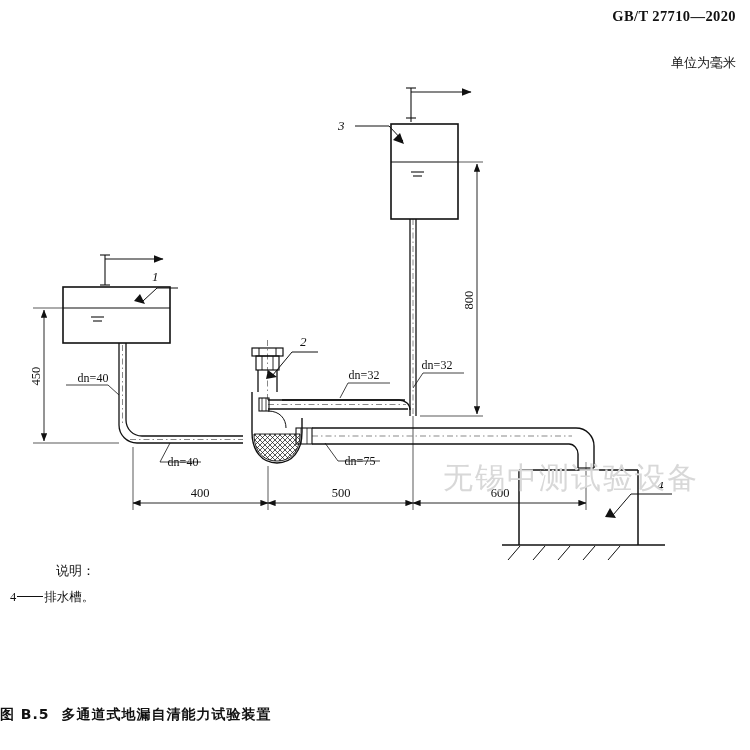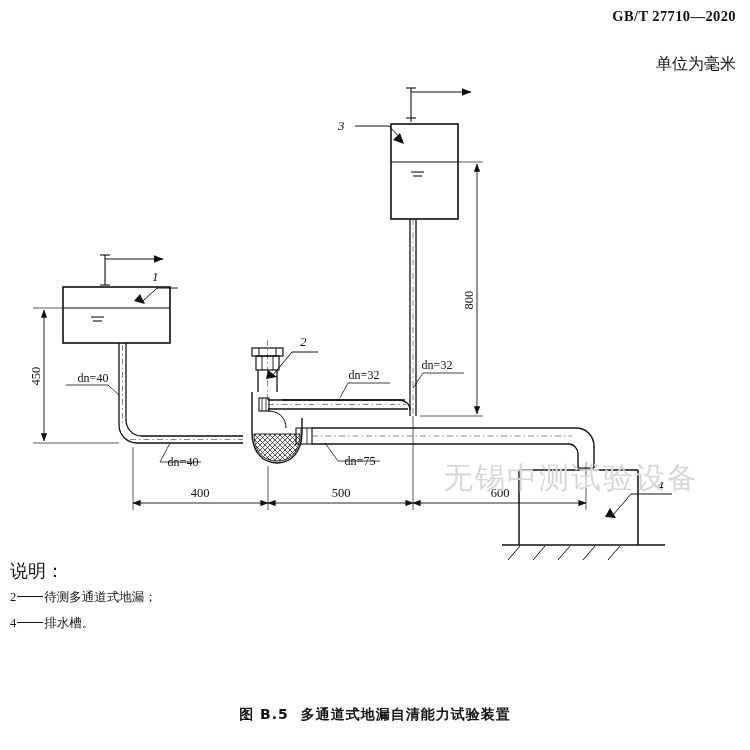--- a/index.html
+++ b/index.html
@@ -30,21 +30,21 @@
     font-family: "Liberation Serif", "DejaVu Serif", serif;
     font-weight: bold;
     font-size: 14.5px;
     letter-spacing: 0.4px;
     white-space: nowrap;
   }
   .unit-note {
     top: 54px;
     right: 14px;
     font-family: Liberation Sans, sans-serif;
-    font-size: 16px;
+    font-size: 13px;
     white-space: nowrap;
   }
 
   
   #drawing {
     left: 0;
     top: 0;
   }
 
   
@@ -62,37 +62,37 @@
 
   
   .legend {
     left: 10px;
     top: 558px;
     width: 470px;
     font-family: "DejaVu Sans", "Liberation Sans", sans-serif;
     font-size: 12.5px;
     line-height: 26px;
   }
-  .legend-title { font-size: 18px; }
+  .legend-title { font-size: 13px; margin-left: 46px; }
   .legend-row { white-space: nowrap; }
   .legend-key { font-family: "Liberation Serif", "DejaVu Serif", serif; }
   .legend-dash {
     display: inline-block;
     width: 26px;
     border-bottom: 1.1px solid #111;
     vertical-align: 4px;
     margin: 0 1px 0 1px;
   }
 
   
   .caption {
     top: 706px;
     left: 0;
     width: 750px;
-    text-align: center;
+    text-align: left;
     font-family: "DejaVu Sans", "Liberation Sans", sans-serif;
     font-weight: bold;
     font-size: 14px;
     letter-spacing: 1px;
   }
   .caption .cap-num { margin-right: 12px; }
 
   
   text {
     font-family: "Liberation Serif", "DejaVu Serif", serif;
@@ -315,23 +315,20 @@
       <line class="ln" stroke-width="0.9" x1="413" y1="503" x2="586" y2="503" marker-start="url(#arrStart)" marker-end="url(#arrEnd)"></line>
       <text class="dim-txt" x="500" y="497" text-anchor="middle">600</text>
     </g>
   </svg>
 
   <div class="abs watermark">无锡中测试验设备</div>
 
   <div class="abs legend">
     <div class="legend-title">说明：</div>
     <div class="legend-row">
-      <span class="legend-key">2</span><span class="legend-dash"></span><span>待测多通道式地漏；</span>
-    </div>
-    <div class="legend-row">
       <span class="legend-key">4</span><span class="legend-dash"></span><span>排水槽。</span>
     </div>
   </div>
 
   <div class="abs caption">
     <span class="cap-num">图 B.5</span><span>多通道式地漏自清能力试验装置</span>
   </div>
 
 </div>
 

